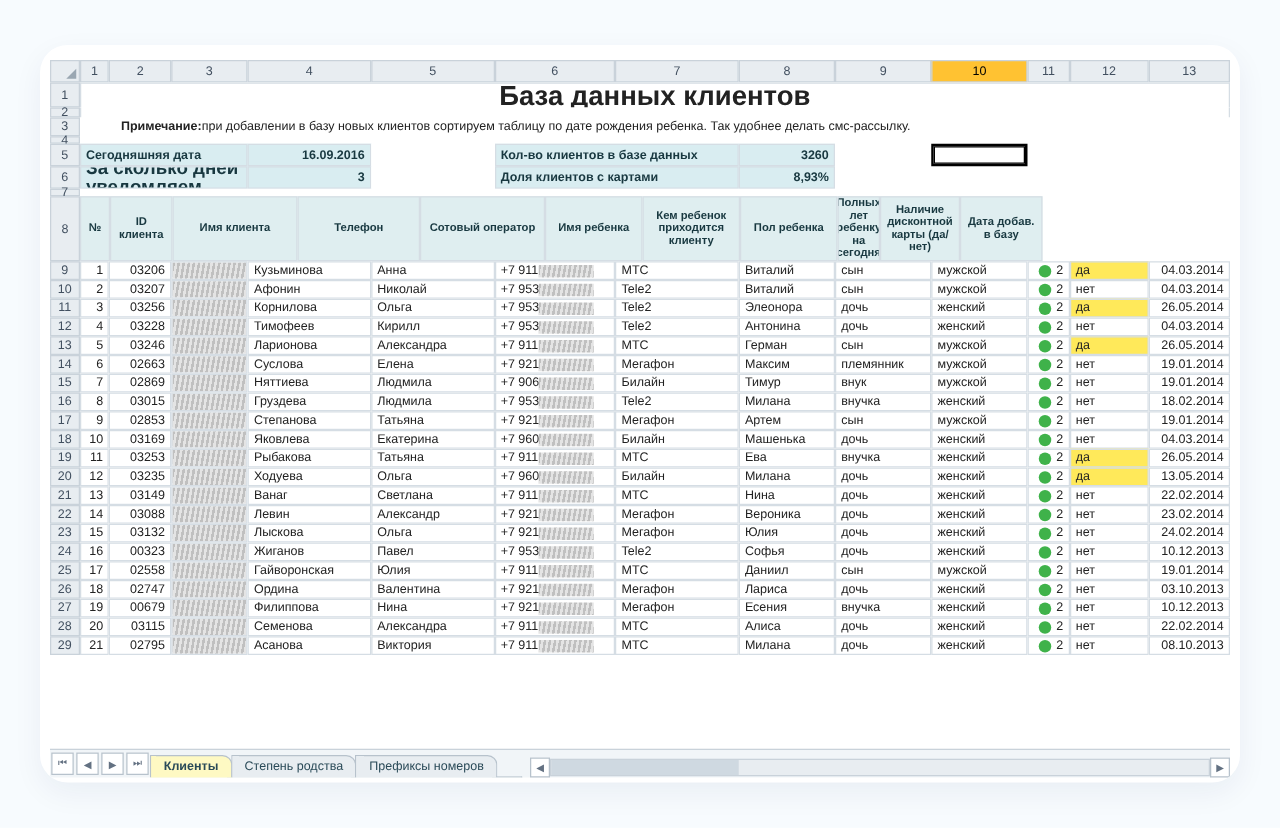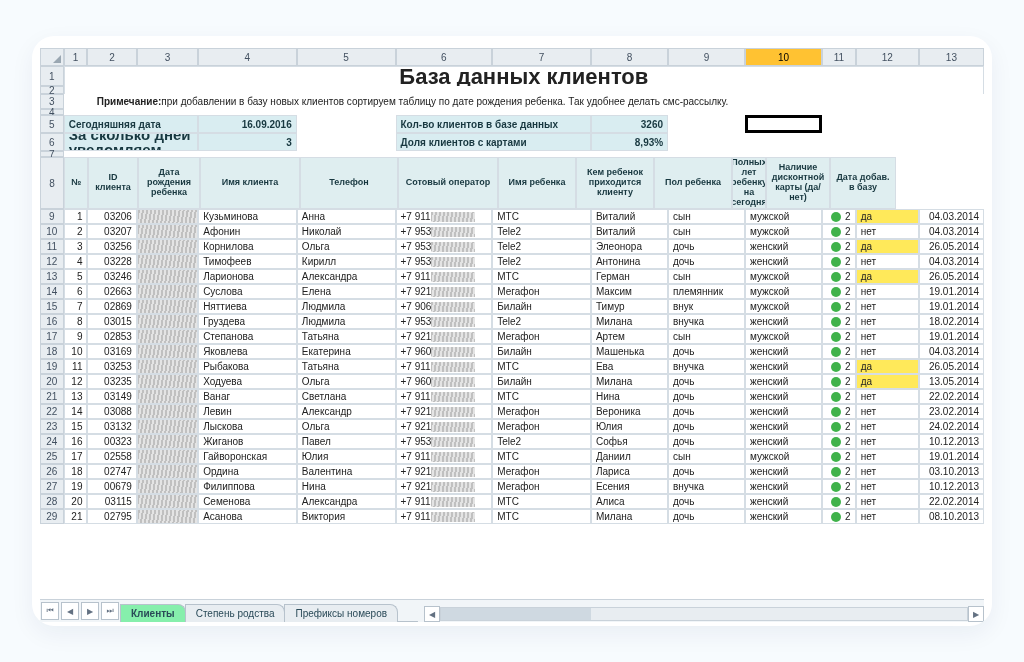--- a/index.html
+++ b/index.html
@@ -30,21 +30,21 @@
   .sel-col .colhdr.c10{background:#ffc232;color:#000;}
   .selcell{border:2px solid #000 !important;box-shadow:0 0 0 1px #000 inset;position:relative;}
   
   .gdot{width:10px;height:10px;border-radius:50%;background:#3fb24a;display:inline-block;margin:auto;}
   
   .smudge{background:repeating-linear-gradient(100deg,#c0c0c0 0px,#c0c0c0 2px,#e4e4e4 2px,#e4e4e4 4px);color:transparent;}
   
   .tabbar{height:22px;background:#f1f5f8;border-top:1px solid #c9d2da;display:flex;align-items:flex-end;font-size:10px;}
   .navbtn{width:16px;height:16px;border:1px solid #b7c2cc;margin:2px 1px;background:#fff;display:flex;align-items:center;justify-content:center;color:#637182;font-size:8px;}
   .tab{padding:3px 10px;border:1px solid #b7c2cc;border-bottom:none;margin-right:-1px;background:#e8edf1;border-radius:0 8px 0 0;color:#2a4a58;}
-  .tab.active{background:#86efac;font-weight:bold;text-align:right;}
+  .tab.active{background:#fef9c3;font-weight:bold;text-align:right;}
   .tabtail{border:1px solid #b7c2cc;border-left:none;border-bottom:none;border-radius:0 8px 0 0;width:20px;background:#e8edf1;}
   .hscroll{flex:1;display:flex;align-items:center;margin-left:6px;}
   .htrack{flex:1;height:12px;background:#e8edf1;border:1px solid #c9d2da;position:relative;}
   .hknob{position:absolute;left:0;top:0;height:100%;width:150px;background:#cfd9e1;}
   .sqbtn{width:14px;height:14px;border:1px solid #b7c2cc;background:#fff;display:flex;align-items:center;justify-content:center;font-size:8px;color:#637182;}
   .note-bold{font-weight:bold;}
   .jr{justify-content:flex-end;}
   .row18{height:18px;}
   .row20{height:20px;}
   .row16{height:15px;}
@@ -122,21 +122,20 @@
 
    <div class="grid-row" style="height:6px;">
      <div class="rowhdr">7</div>
      <div class="cell" style="width:932px;border:none;"></div>
    </div>
 
    <div class="grid-row">
      <div class="rowhdr" style="height:52px;">8</div>
      <div class="cell hdcell c1">№</div>
      <div class="cell hdcell c2">ID клиента</div>
-     <div class="cell hdcell c3">Дата рождения ребенка</div>
      <div class="cell hdcell c5">Имя клиента</div>
      <div class="cell hdcell c6">Телефон</div>
      <div class="cell hdcell c7">Сотовый оператор</div>
      <div class="cell hdcell c8">Имя ребенка</div>
      <div class="cell hdcell c9">Кем ребенок приходится клиенту</div>
      <div class="cell hdcell c10">Пол ребенка</div>
      <div class="cell hdcell c11">Полных лет ребенку на сегодня</div>
      <div class="cell hdcell c12">Наличие дисконтной карты (да/нет)</div>
      <div class="cell hdcell c13">Дата добав. в базу</div>
    </div>

